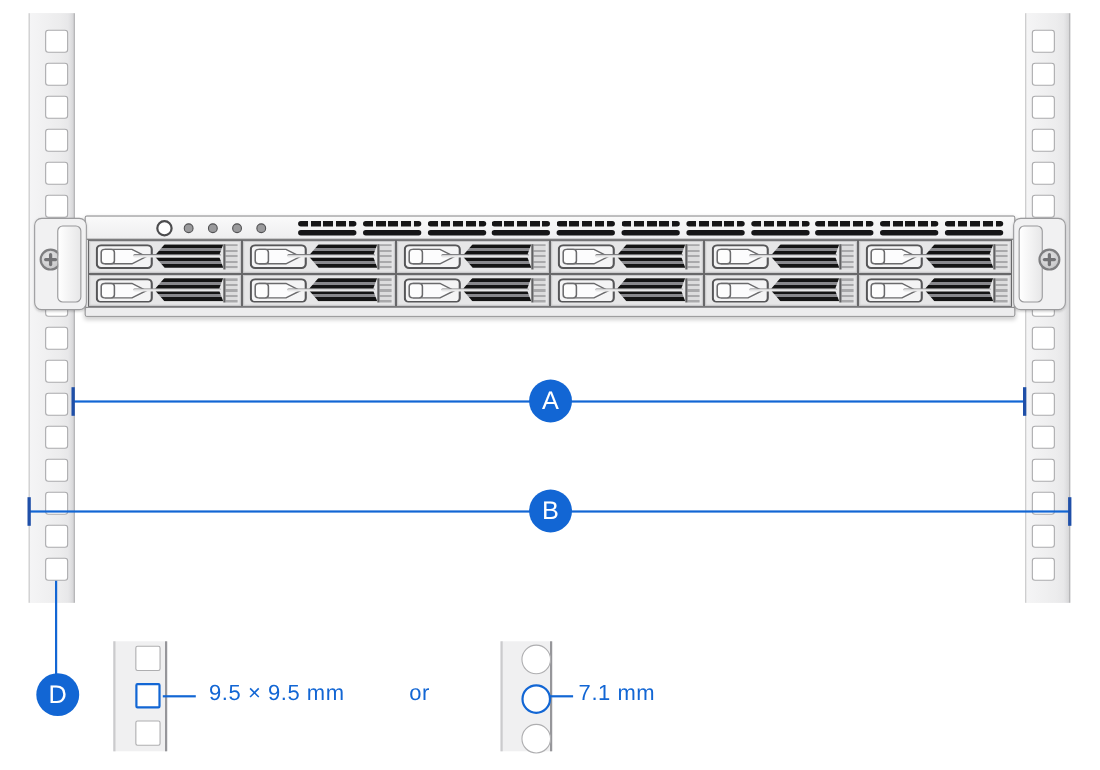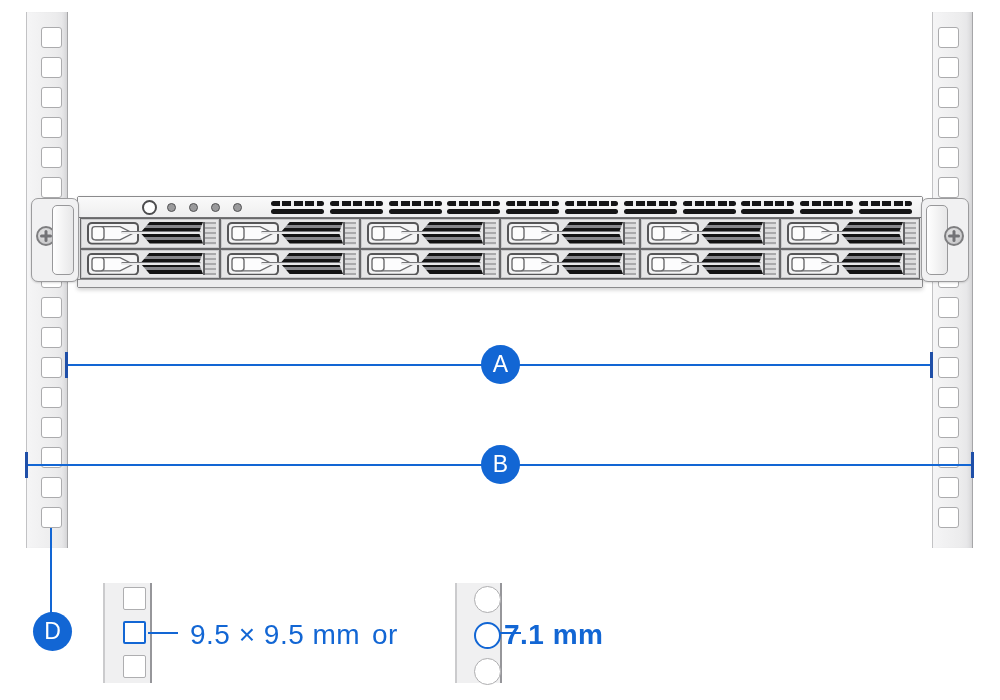--- a/index.html
+++ b/index.html
@@ -93,25 +93,25 @@
   .sq-hole { width:23px; height:23px; flex:0 0 23px; background:#fff;
              border:1.5px solid #aeaeb0; border-radius:2px; }
   .frag-holes .sq-hole:nth-child(2) { border:2.5px solid var(--accent); }
   #frag-round .frag-holes { padding-top:3px; padding-left:17px; gap:9px; }
   .rd-hole { width:27px; height:27px; flex:0 0 27px; background:#fff;
              border:1.5px solid #aeaeb0; border-radius:50%; }
   #frag-round .frag-holes .rd-hole:nth-child(2) { border:2.5px solid var(--accent); }
   .legend-line { position:absolute; top:632px; height:2px; background:var(--accent); }
   #legend-line-square { left:148px; width:30px; }
   #legend-line-round  { left:500px; width:21px; }
-  .legend-text { position:absolute; top:619px; color:var(--accent); font-size:28px;
+  .legend-text { position:absolute; top:619px; color:var(--accent); font-size:20px;
                  letter-spacing:.5px; white-space:nowrap; }
   #legend-square-label { left:190px; }
   #legend-or-label     { left:372px; }
-  #legend-round-label  { left:504px;font-weight:bold; }
+  #legend-round-label  { left:526px; }
 </style>
 </head>
 <body>
 
 <div id="stage">
 
   <div class="rail rail-left">
     <div class="holes">
   <div class="hole"></div>
 

